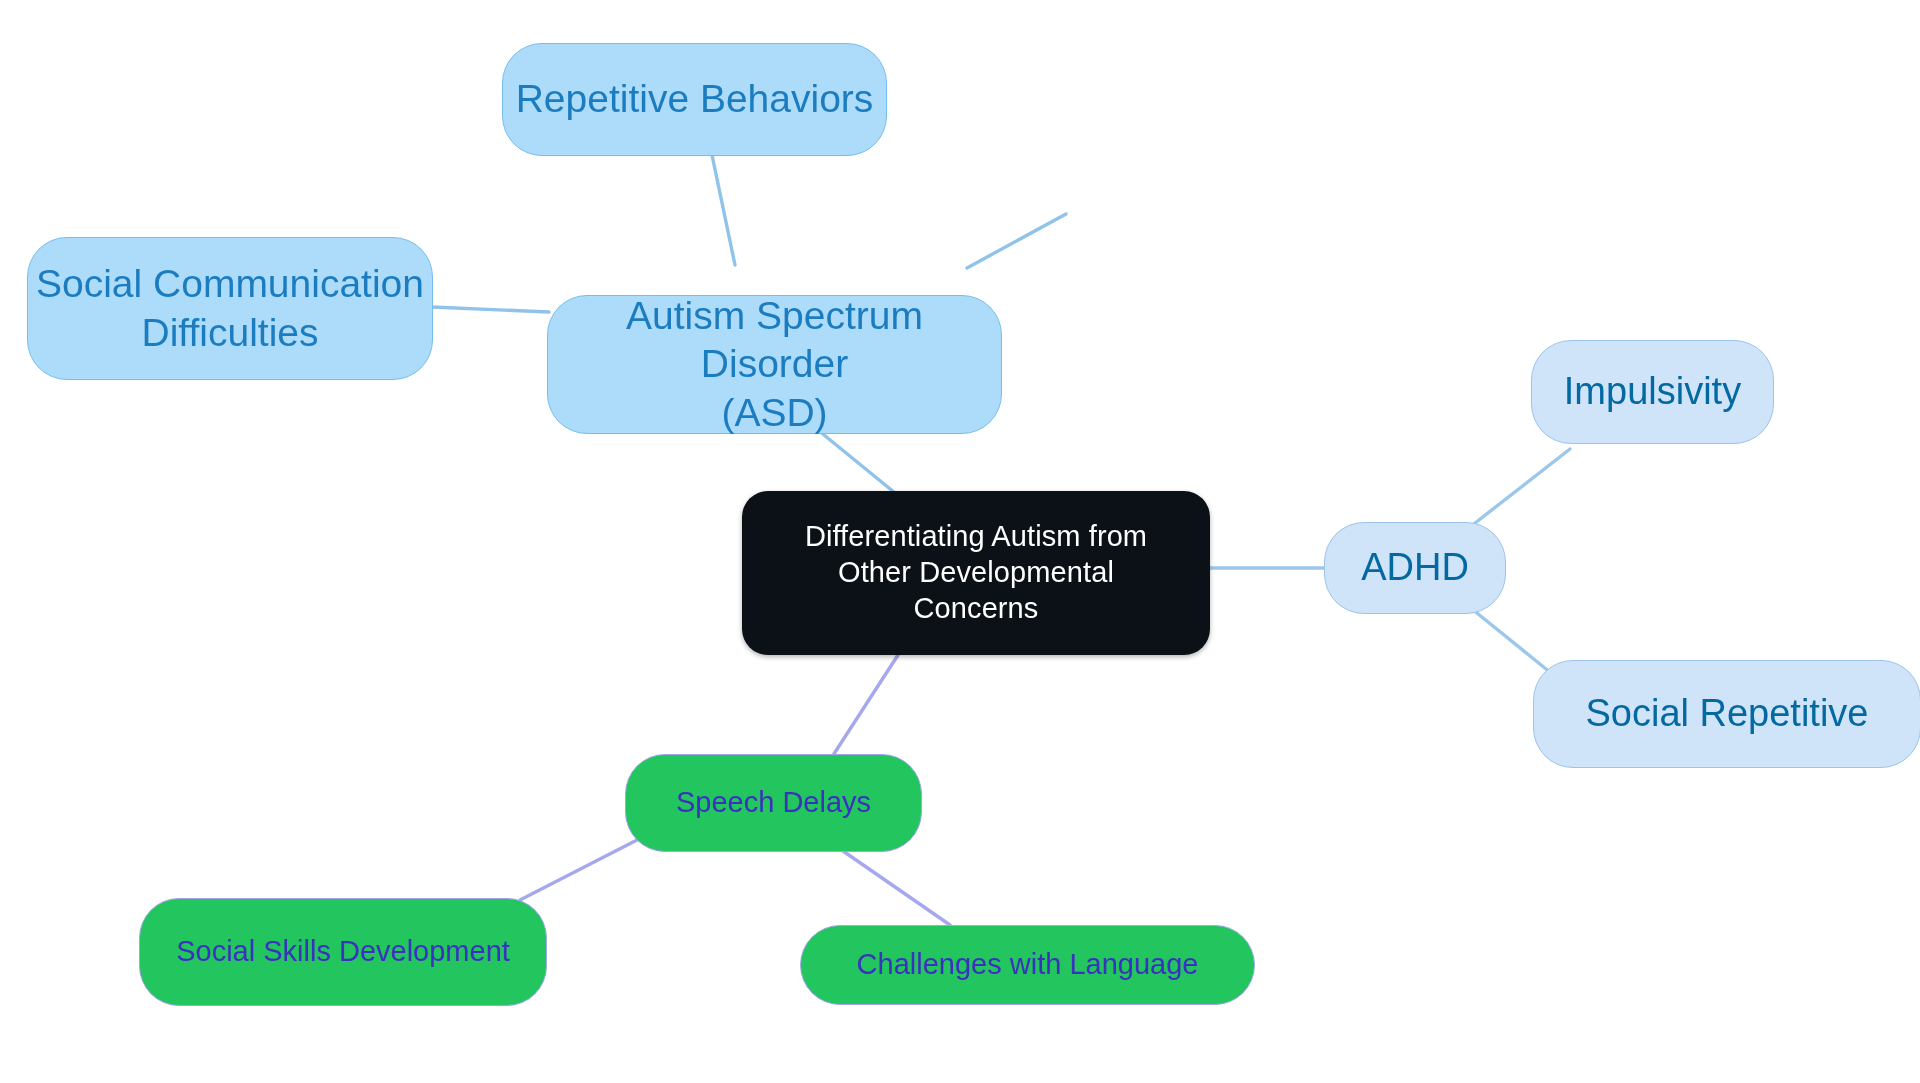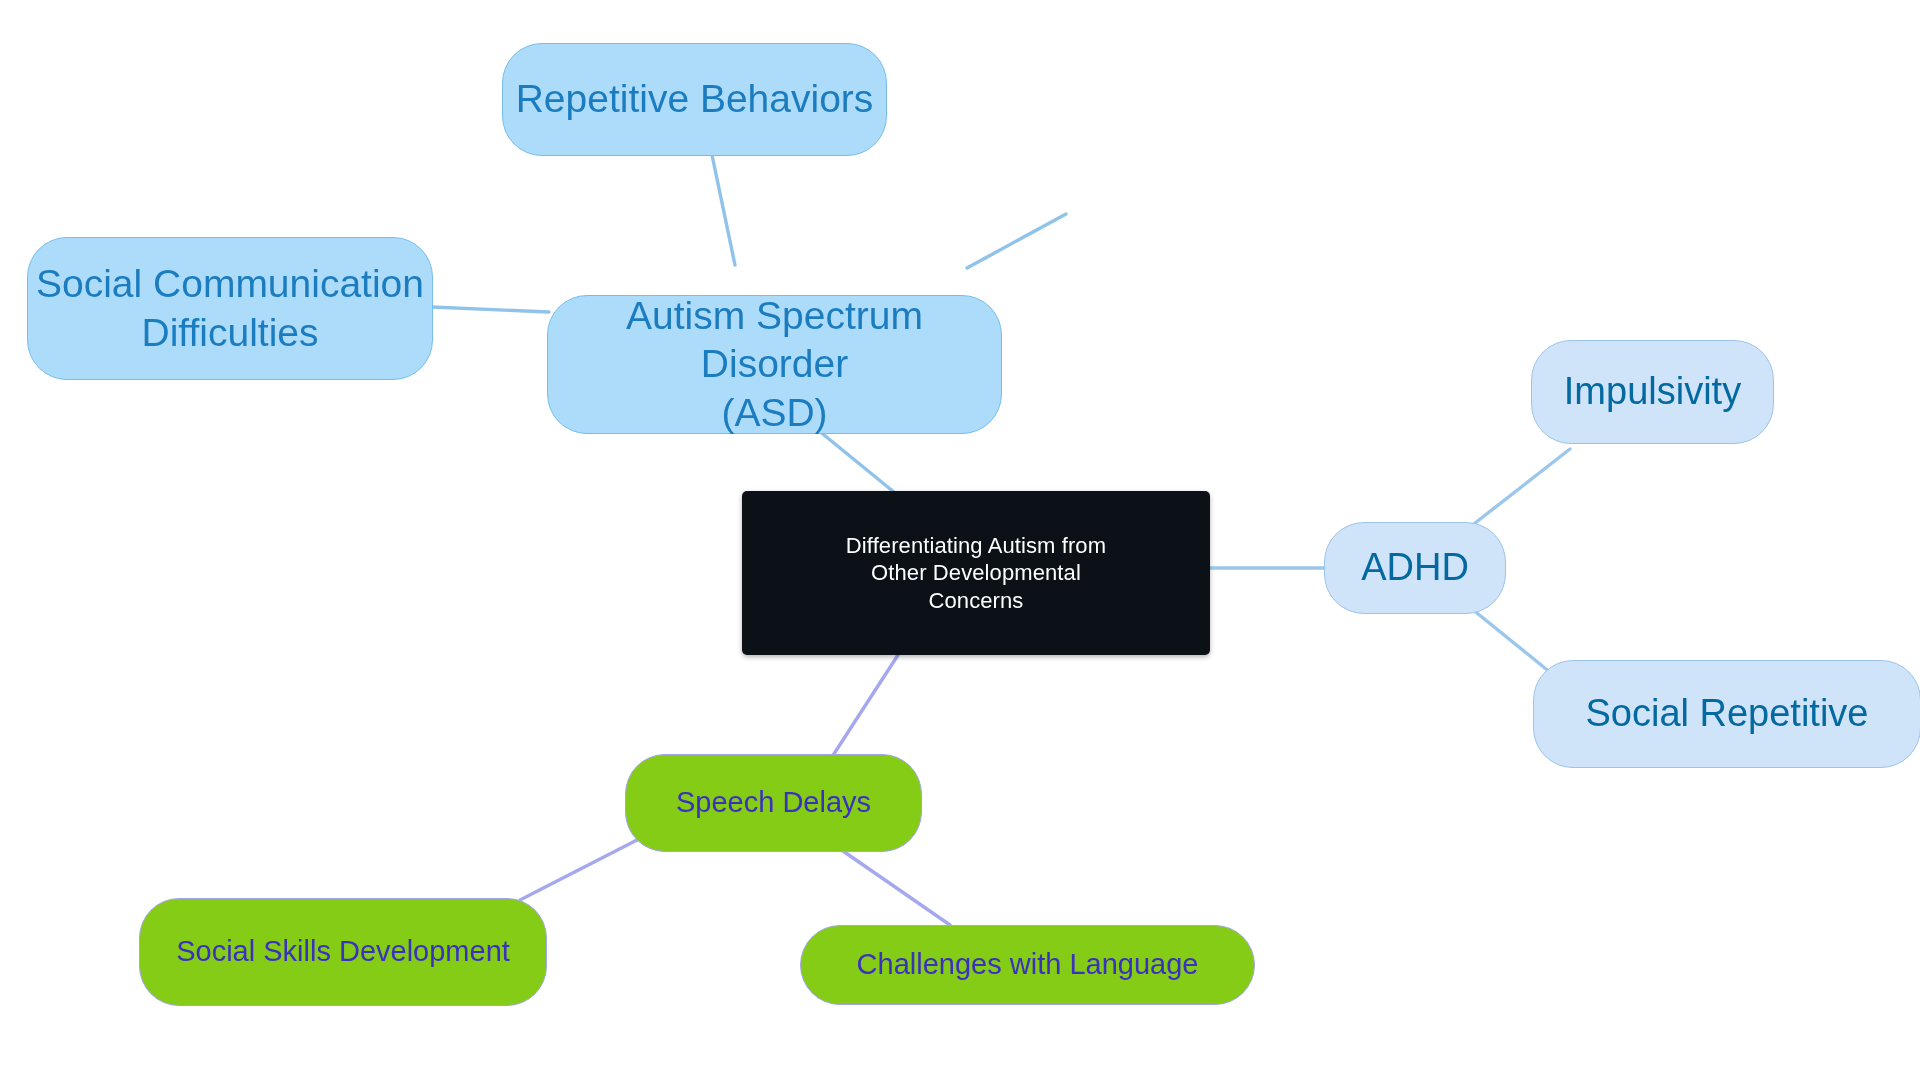--- a/index.html
+++ b/index.html
@@ -36,39 +36,39 @@
     text-align: center;
     border-radius: 40px;
     line-height: 1.24;
     white-space: pre-line;
     z-index: 2;
   }
   .node-root {
     background: #0b1117;
     color: #ffffff;
     border: none;
-    border-radius: 5px;
-    font-size: 22px;
+    border-radius: 26px;
+    font-size: 29px;
     letter-spacing: 0.1px;
     box-shadow: 0 2px 5px rgba(0,0,0,0.30);
   }
   .node-asd {
     background: #addcfa;
     color: #1c7cc0;
     border: 1.6px solid #76bdec;
     font-size: 39px;
   }
   .node-adhd {
     background: #cfe3f9;
     color: #0369a1;
     border: 1.6px solid #9cc3ea;
     font-size: 38px;
   }
   .node-speech {
-    background: #84cc16;
+    background: #22c55e;
     color: #3b31bf;
     border: 1.6px solid #a2a4ee;
     font-size: 29px;
   }
 </style>
 </head>
 <body>
 
 <div id="mindmap">
 

